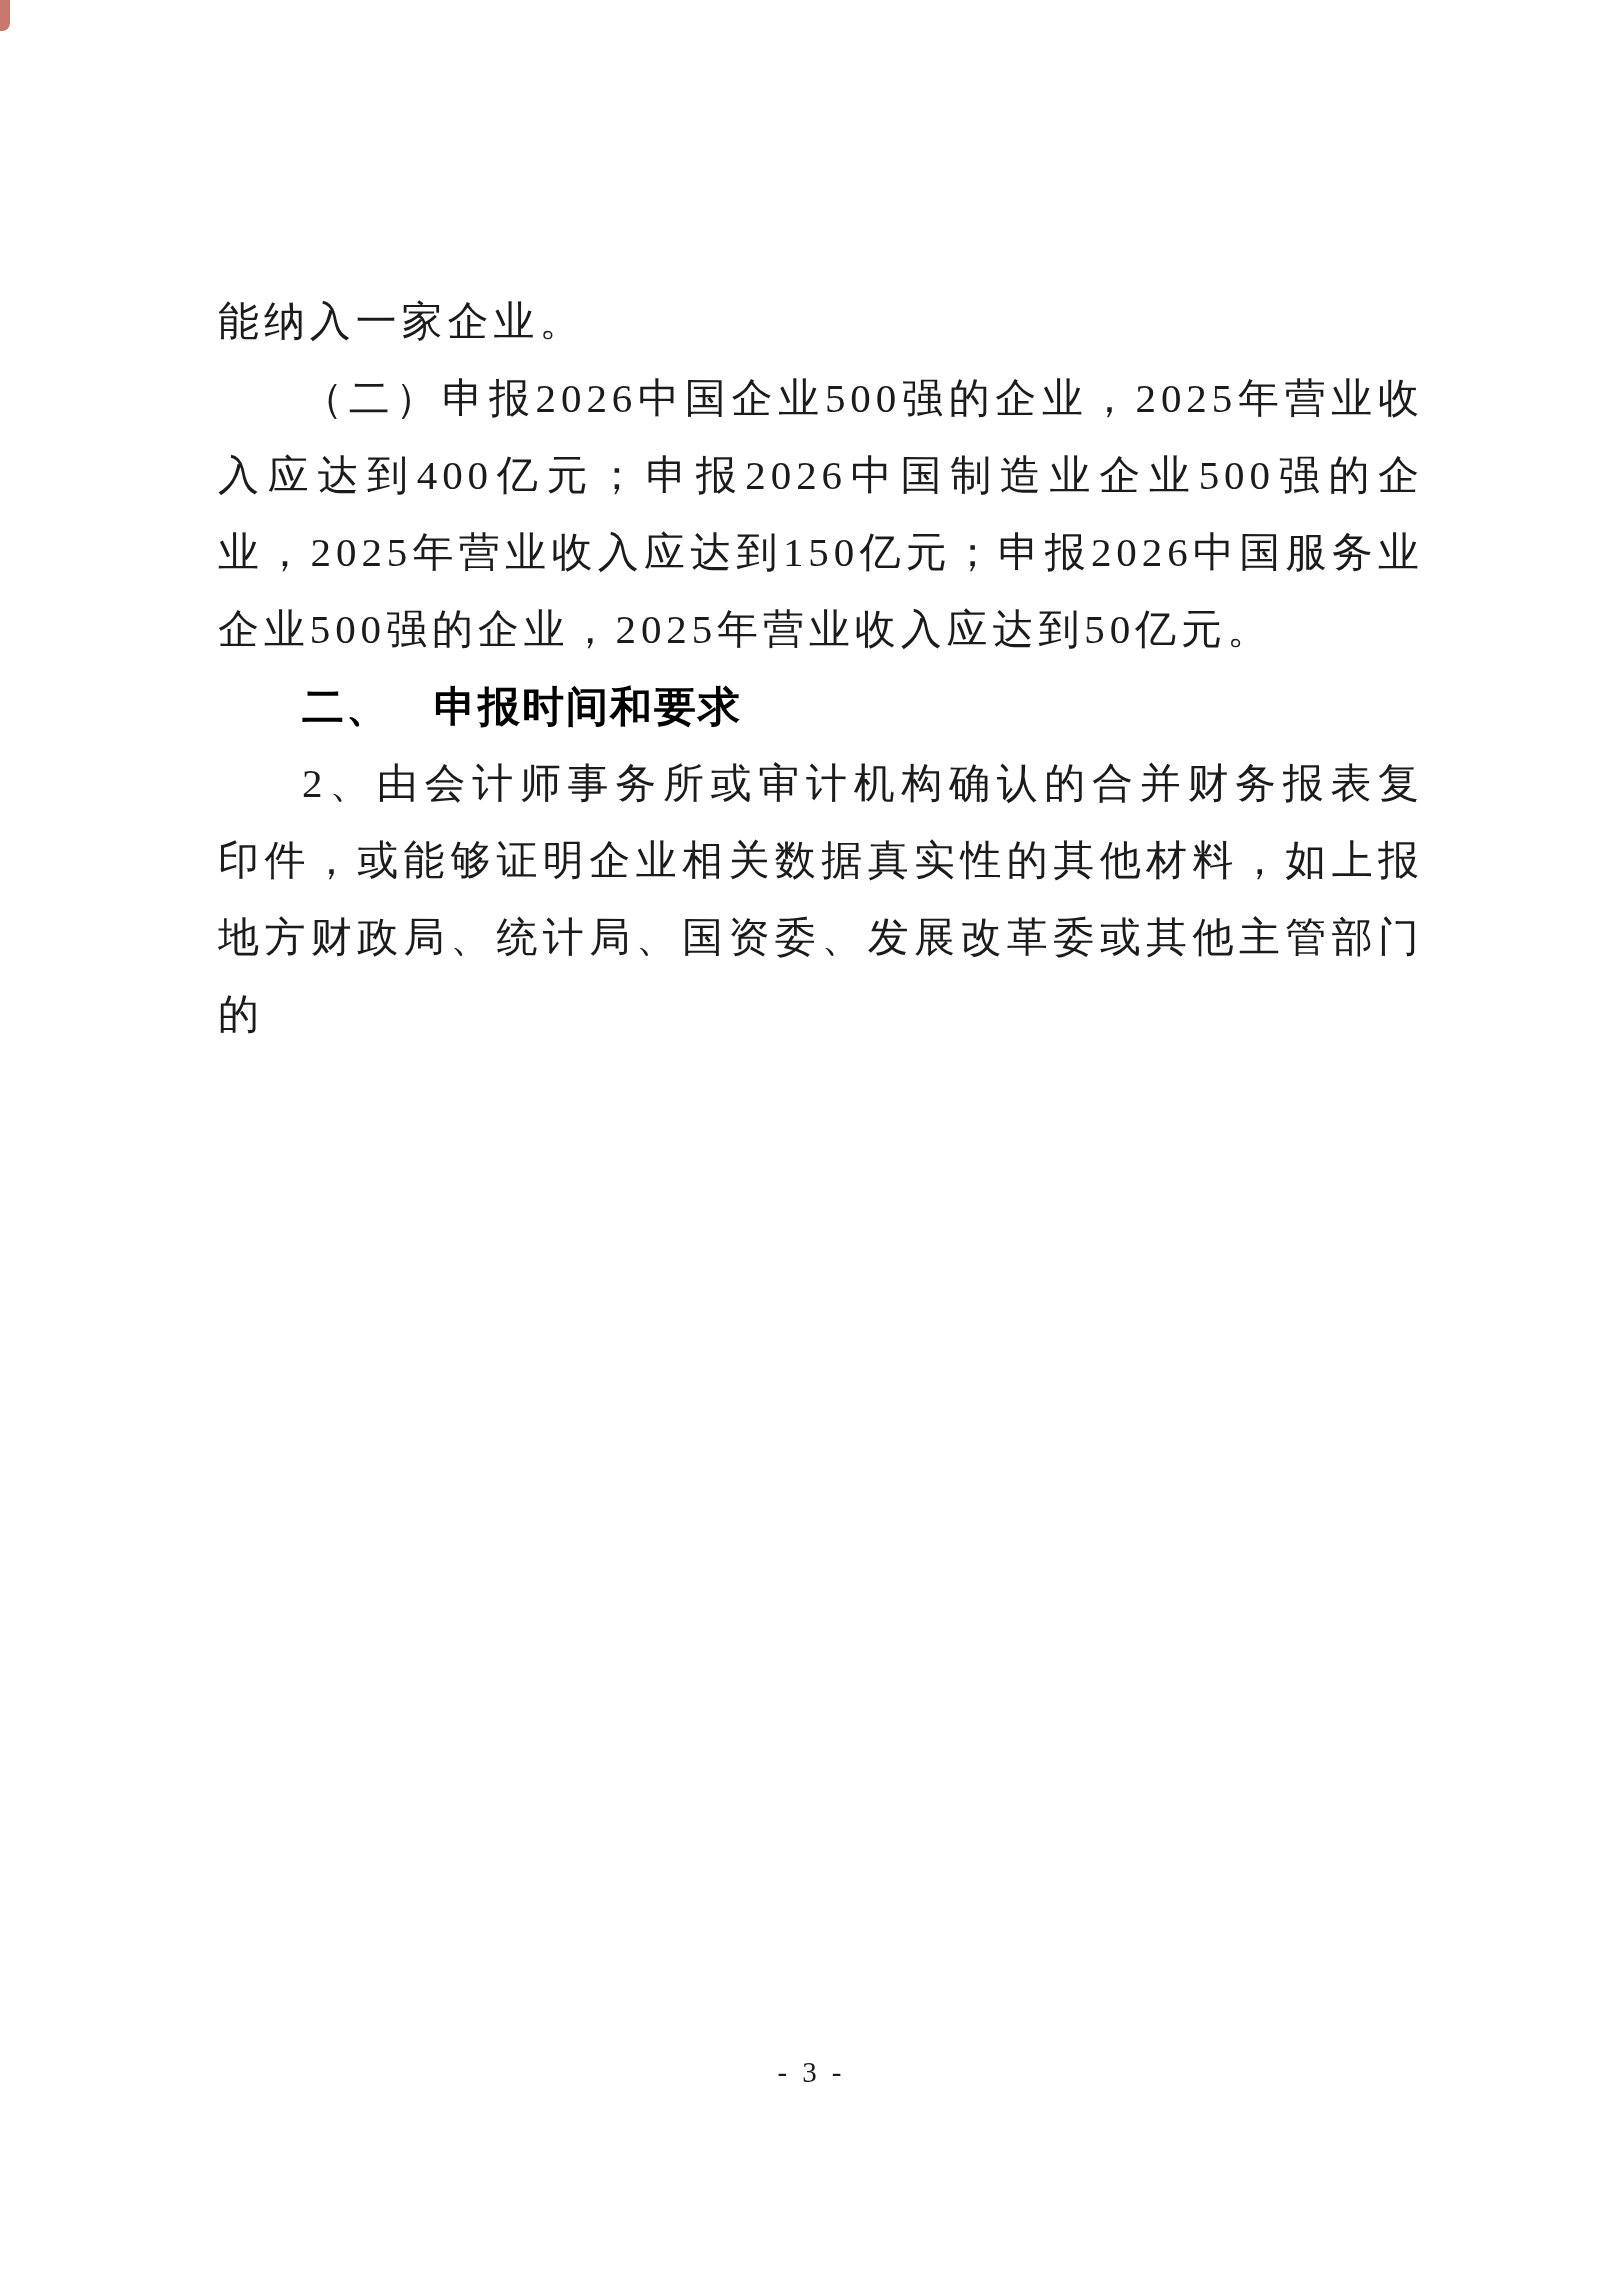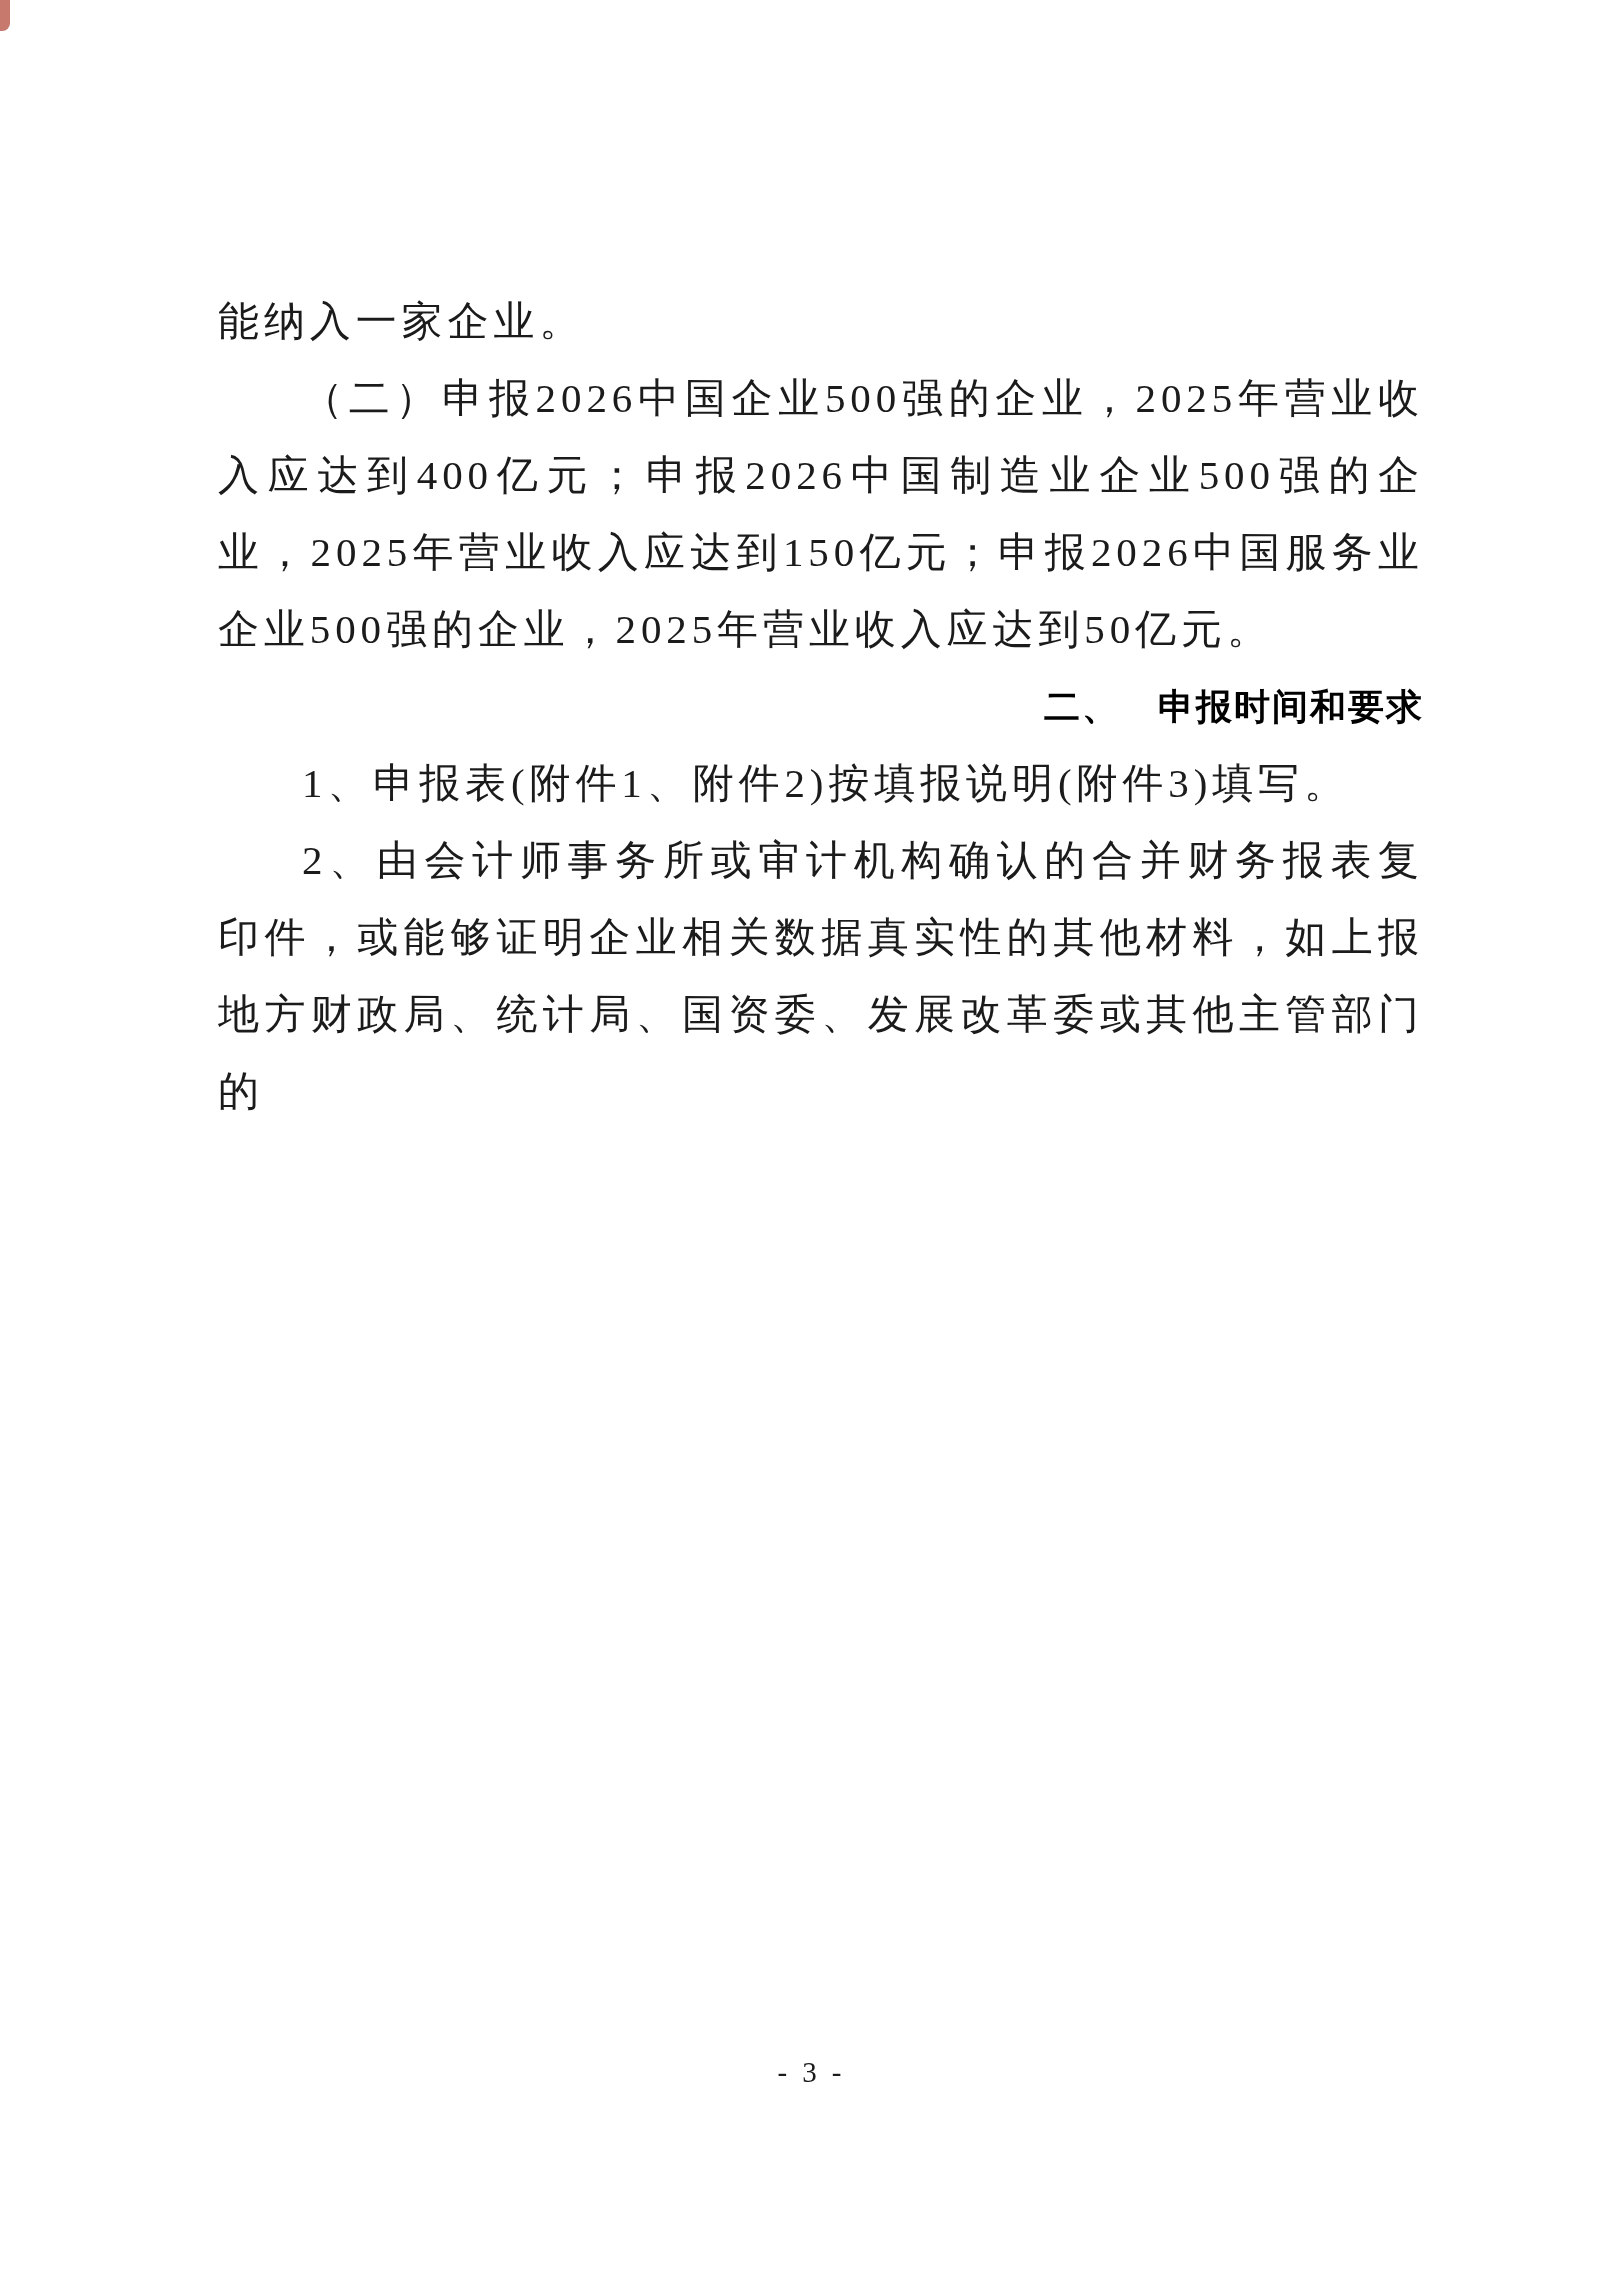--- a/index.html
+++ b/index.html
@@ -36,25 +36,25 @@
     text-indent: 84px;
   }
   .para.cont {
     text-indent: 0;
   }
   .heading {
     margin: 0;
     padding-left: 84px;
     font-family: "Liberation Sans", "DejaVu Sans", sans-serif;
     font-weight: 700;
-    font-size: 36px;
+    font-size: 42px;
     line-height: 77px;
     letter-spacing: 2px;
     color: #000000;
-    text-align: right;
+    text-align: left;
   }
   .page-num {
     position: absolute;
     top: 2056px;
     left: 0;
     width: 1623px;
     text-align: center;
     font-family: "Liberation Serif", "DejaVu Serif", serif;
     font-size: 29px;
     letter-spacing: 3.9px;
@@ -76,20 +76,19 @@
 <body>
 
 <div class="doc-page">
 
   <div class="corner-artifact"></div>
 
   <div class="doc-body">
     <p class="para cont">能纳入一家企业。</p>
     <p class="para">（二）申报2026中国企业500强的企业，2025年营业收入应达到400亿元；申报2026中国制造业企业500强的企业，2025年营业收入应达到150亿元；申报2026中国服务业企业500强的企业，2025年营业收入应达到50亿元。</p>
     <h2 class="heading">二、　申报时间和要求</h2>
-    <p class="para">1、申报表(附件1、附件2)按填报说明(附件3)填写。</p>
     <p class="para">2、由会计师事务所或审计机构确认的合并财务报表复印件，或能够证明企业相关数据真实性的其他材料，如上报地方财政局、统计局、国资委、发展改革委或其他主管部门的</p>
   </div>
 
   <div class="page-num">- 3 -</div>
 
 </div>
 
 
 </body></html>

